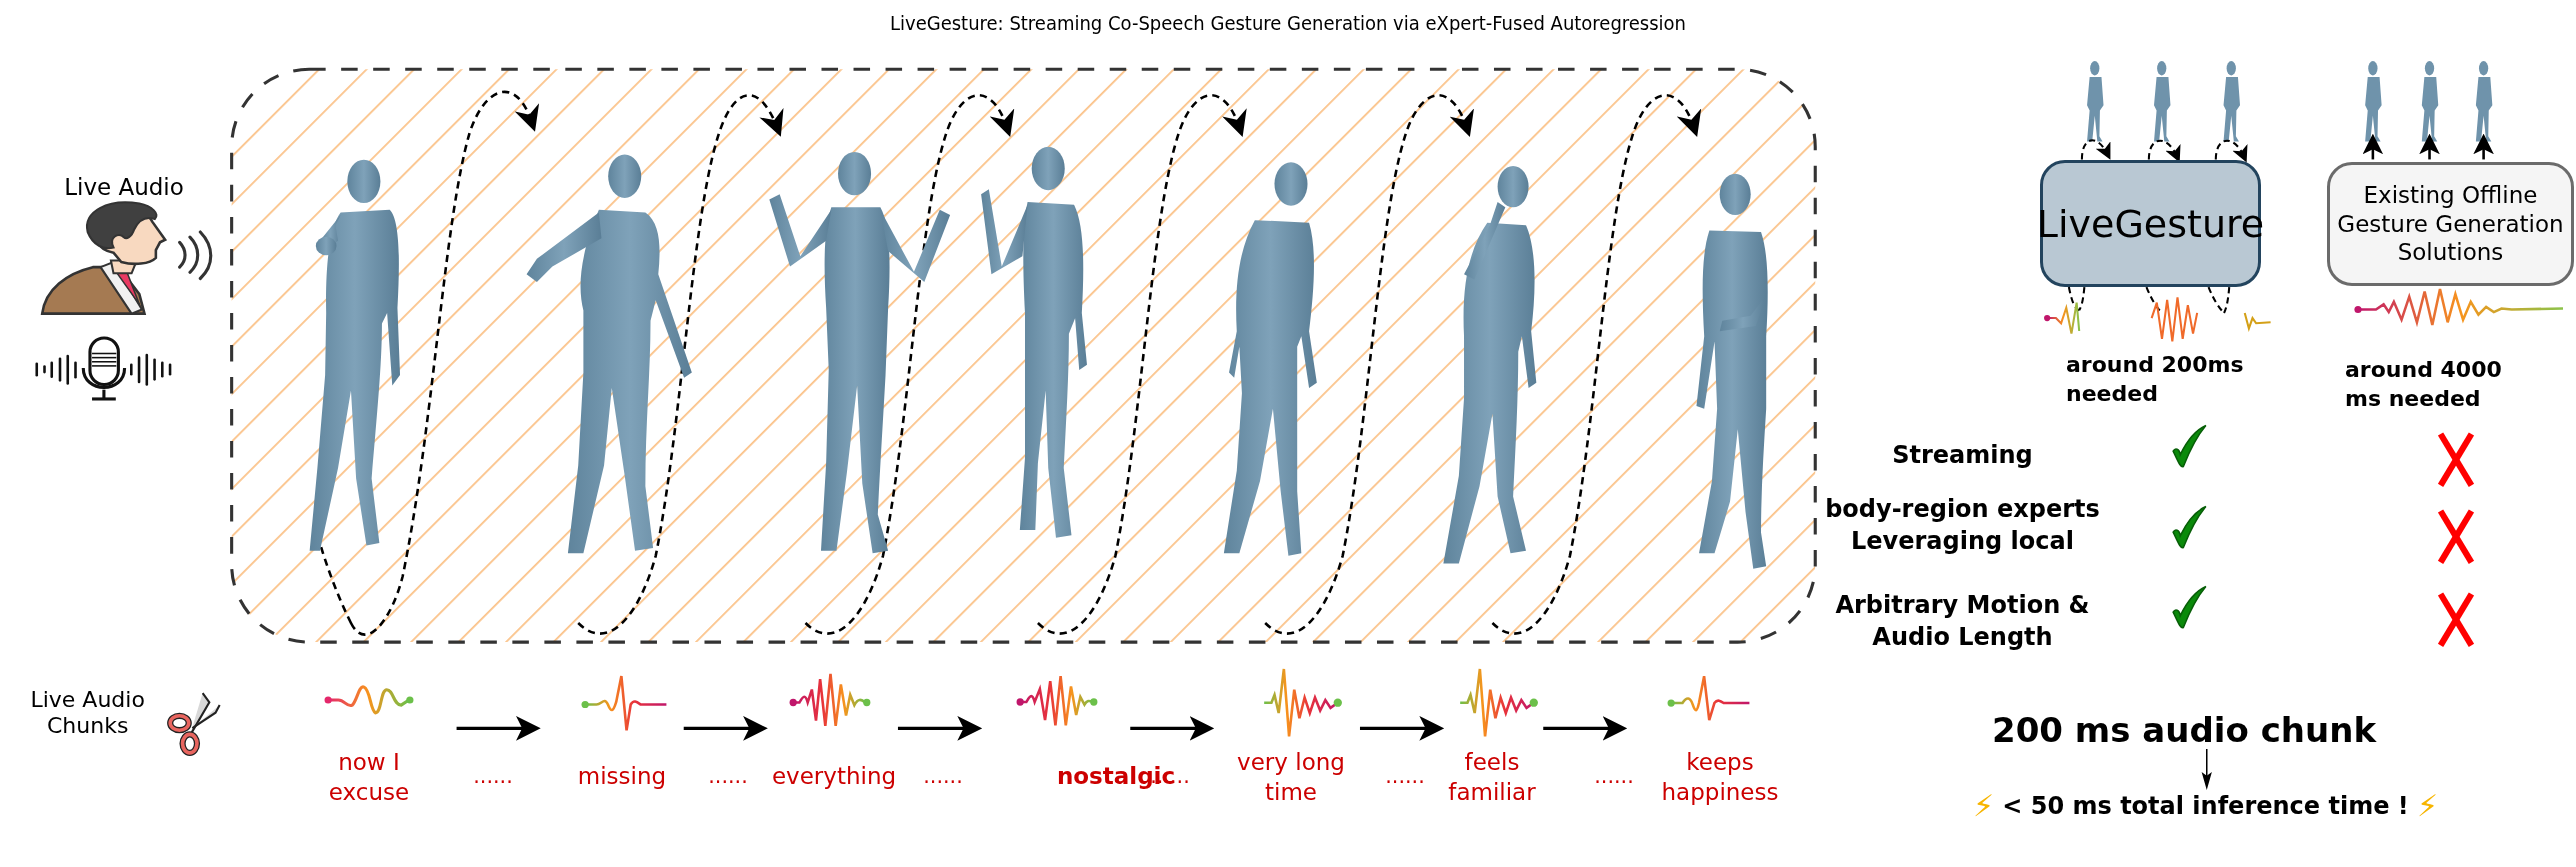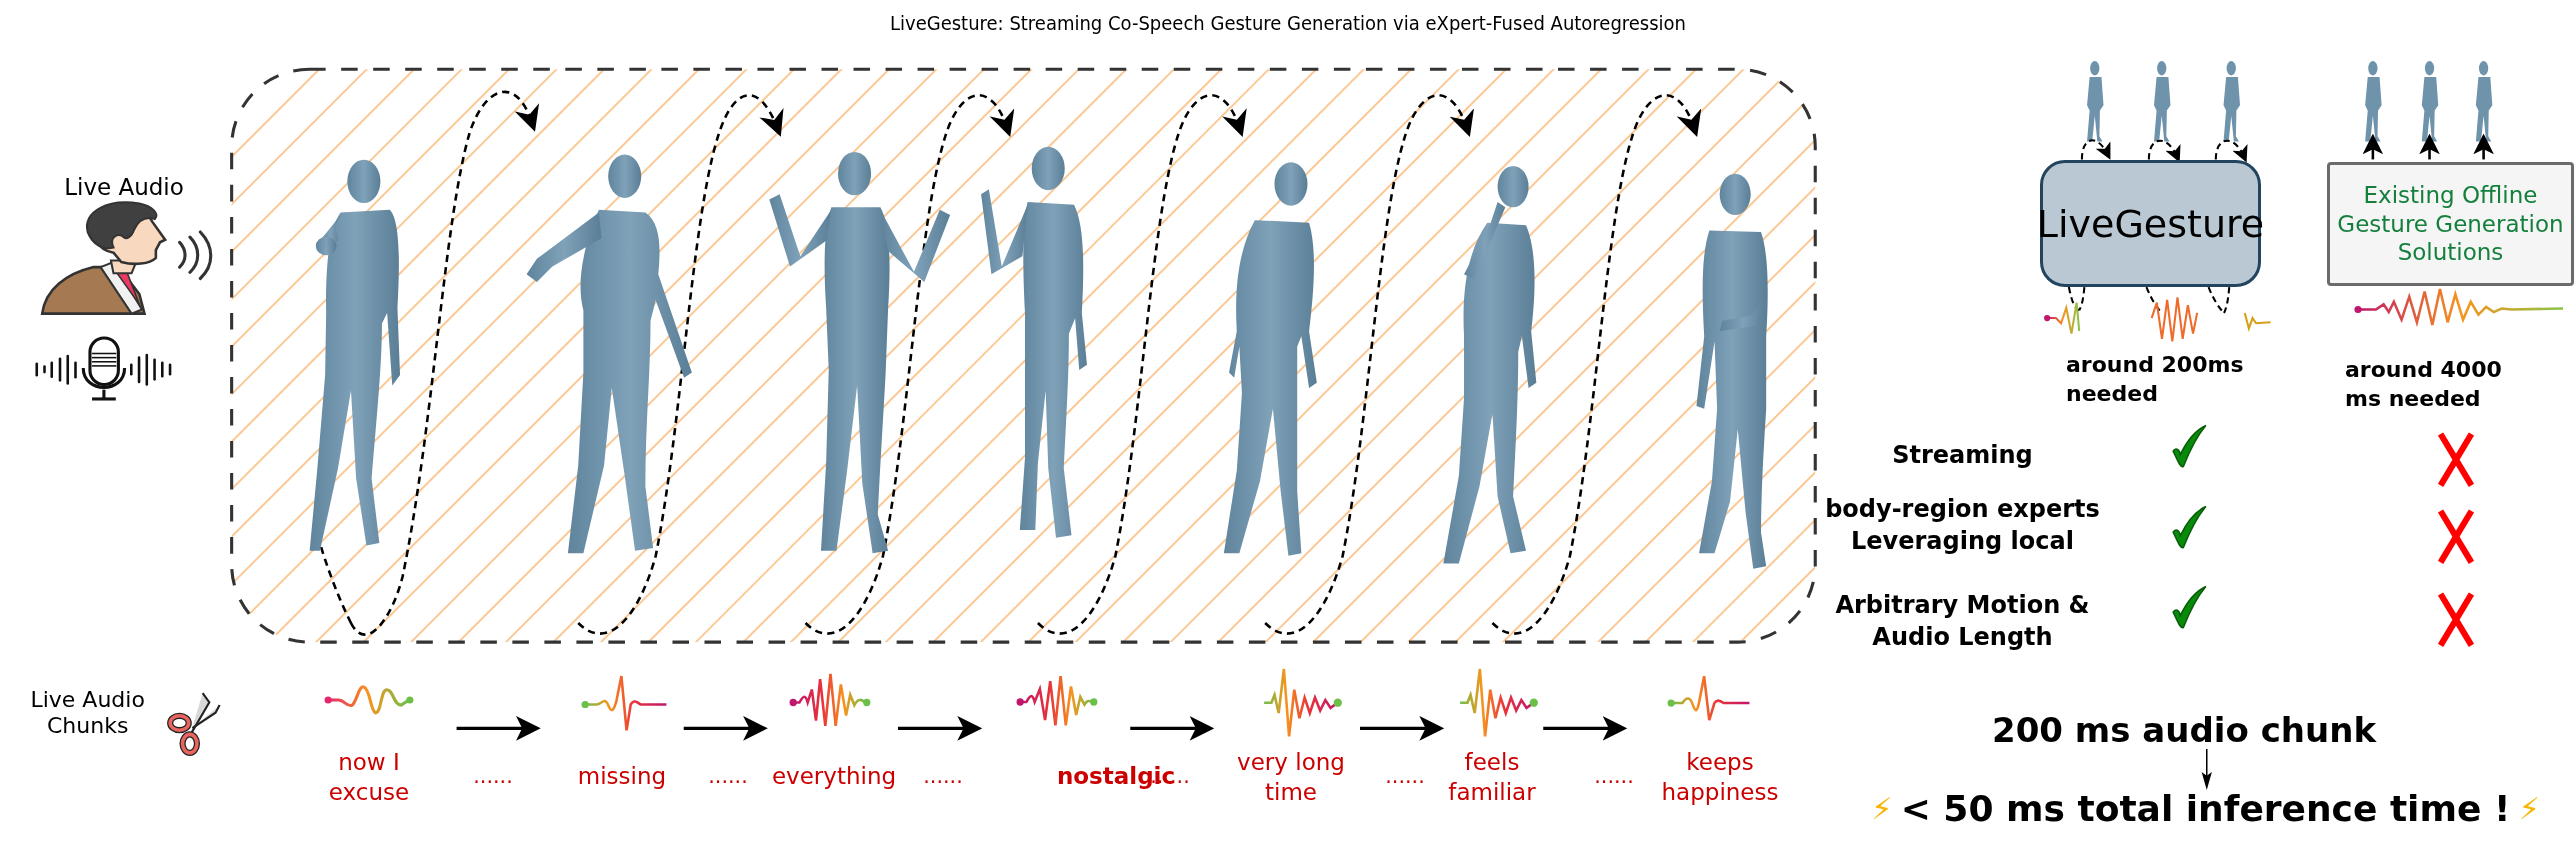--- a/index.html
+++ b/index.html
@@ -5,21 +5,21 @@
   html, body { margin:0; padding:0; background:#ffffff; }
   body { width:2576px; height:868px; position:relative; overflow:hidden;
          font-family:"DejaVu Sans", sans-serif; color:#000; }
   .abs { position:absolute; }
   .title { left:0; width:2576px; top:11.4px; text-align:center; font-size:20px; font-family:"DejaVu Sans Condensed","DejaVu Sans", sans-serif; letter-spacing:0px; }
   .label { font-size:23px; text-align:center; line-height:1.25; }
   .word { font-size:23px; color:#cc0000; text-align:center; line-height:1.3; width:134px; }
   .dots { font-size:20.7px; color:#cc0000; text-align:center; width:62px; }
   .feat { font-size:24px; font-weight:bold; text-align:center; line-height:1.35; }
   .box-live { left:2040px; top:160px; width:221px; height:127px; background:#B9C8D3; border:3.1px solid #23445E; border-radius:25px; box-sizing:border-box; display:flex; align-items:center; justify-content:center; font-size:38px; }
-  .box-off { left:2327px; top:162px; width:247px; height:124px; background:#F5F5F5; border:3.1px solid #6B6B6B; border-radius:4px; box-sizing:border-box; display:flex; align-items:center; justify-content:center; text-align:center; font-size:23px; color:#15803d; line-height:1.25; }
+  .box-off { left:2327px; top:162px; width:247px; height:124px; background:#F5F5F5; border:3.1px solid #6B6B6B; border-radius:25px; box-sizing:border-box; display:flex; align-items:center; justify-content:center; text-align:center; font-size:23px; color:#000000; line-height:1.25; }
   .need { font-size:22px; font-weight:bold; line-height:1.3; }
   .big { font-size:34px; font-weight:bold; text-align:center; }
   svg { overflow:visible; }
 </style>
 </head>
 <body>
 
 <div class="abs title">LiveGesture: Streaming Co-Speech Gesture Generation via eXpert-Fused Autoregression</div>
 
 <div class="abs label" style="left:31px;top:173px;width:186px;">Live Audio</div>
@@ -378,16 +378,16 @@
     </g>
   </svg>
 
 <div class="abs big" style="left:1962px;top:710px;width:444px;">200 ms audio chunk</div>
 <svg class="abs" style="left:2199px;top:749px;" width="15.5" height="41" viewBox="0 0 30 80">
     <line x1="15" y1="0" x2="15" y2="55" stroke="#000" stroke-width="3"></line>
     <path d="M5 45 L15 80 L25 45 L15 52 Z" fill="#000"></path>
   </svg>
 <div class="abs" style="left:1870px;top:788px;width:671px;display:flex;align-items:center;justify-content:center;gap:8.3px;">
   <span style="font-size:30px;color:#F7B500;">⚡</span>
-  <span class="big" style="font-size:36px;">&lt; 50 ms total inference time !</span>
+  <span class="big" style="font-size:24px;">&lt; 50 ms total inference time !</span>
   <span style="font-size:30px;color:#F7B500;">⚡</span>
 </div>
 
 
 </body></html>

